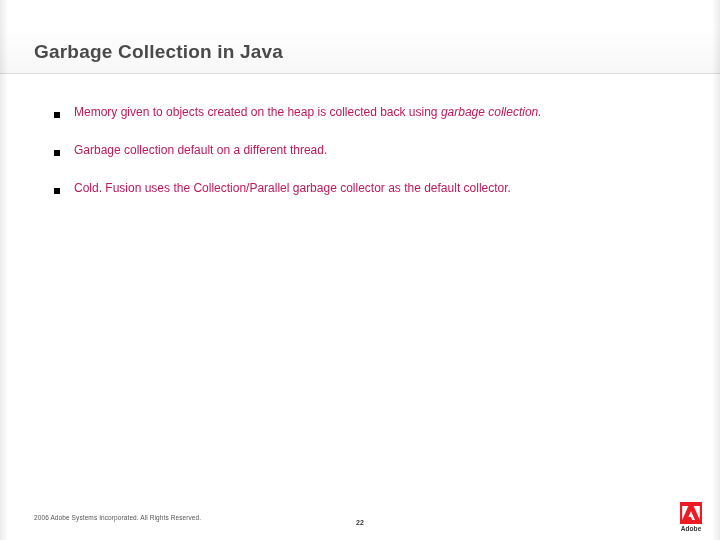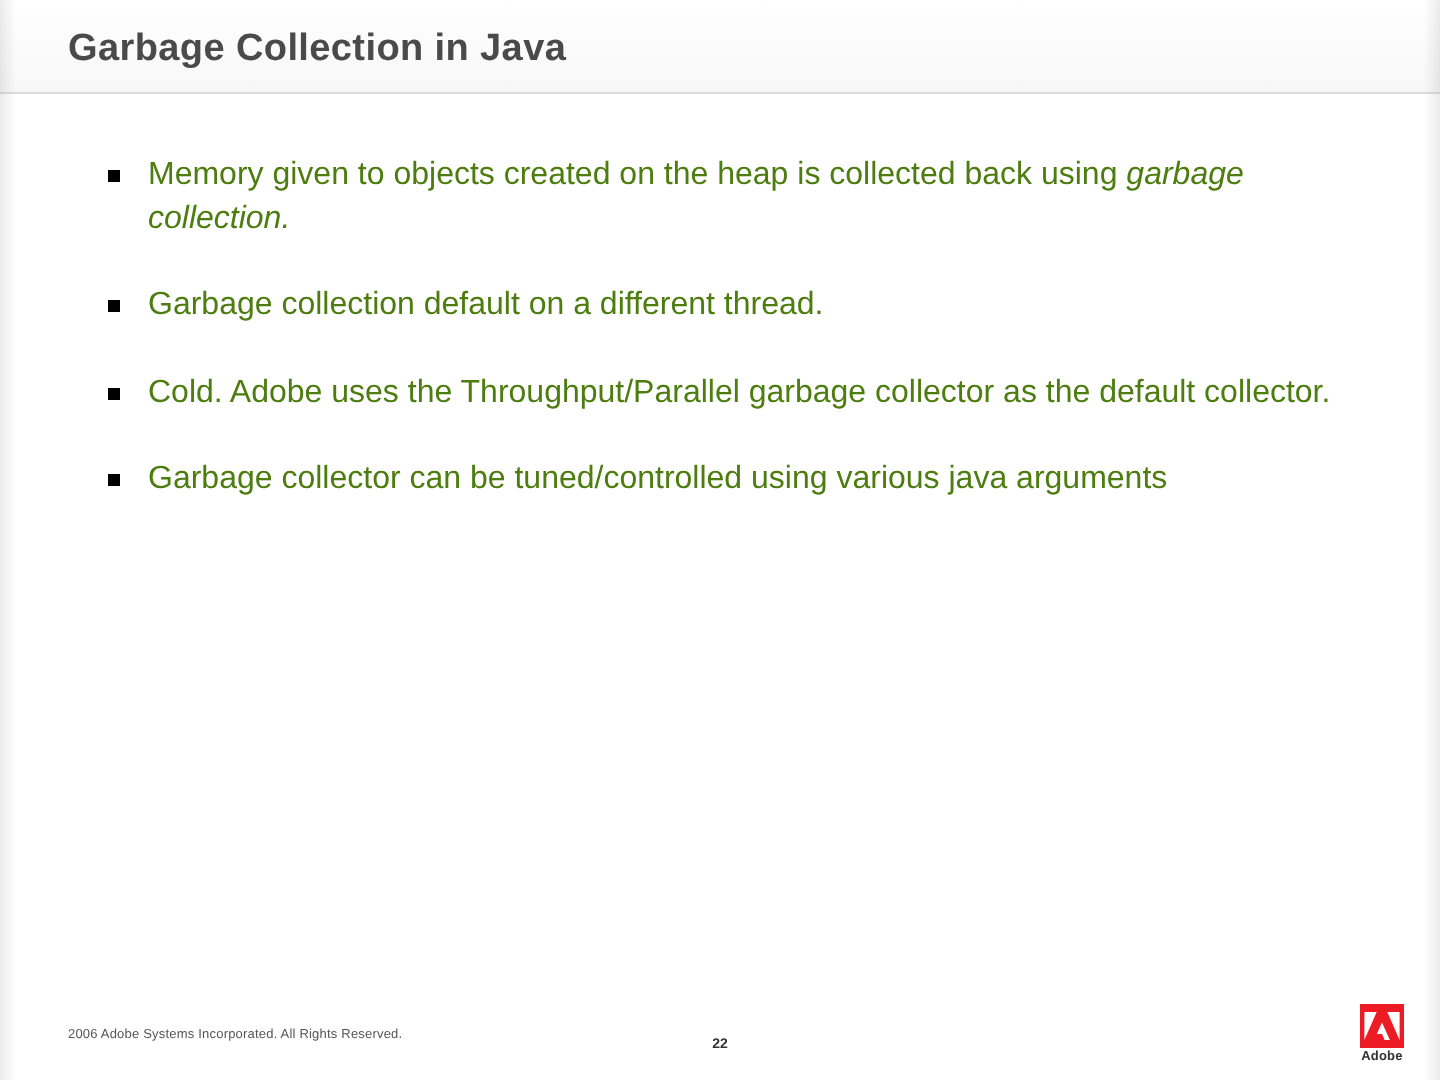--- a/index.html
+++ b/index.html
@@ -7,20 +7,21 @@
   .slide {
     width: 720px; height: 540px;
     background: #ffffff;
     position: relative;
     overflow: hidden;
   }
   .title-bar {
     padding: 14px 0 10px 34px;
     border-bottom: 1px solid #dcdcdc;
     background: linear-gradient(#ffffff, #f7f7f7);
+    margin-top: 27px;
   }
   .title-bar h1 {
     font-size: 19px;
     font-weight: bold;
     color: #4a4a4a;
     letter-spacing: 0.2px;
   }
   .content {
     padding: 30px 34px 0 54px;
   }
@@ -30,23 +31,23 @@
     margin-bottom: 22px;
   }
   .bullet-marker {
     flex: 0 0 auto;
     width: 6px; height: 6px;
     background: #000;
     margin-top: 8px;
     margin-right: 14px;
   }
   .bullet-text {
-    font-size: 16px;
+    font-size: 12px;
     line-height: 1.35;
-    color: #4d7c0f;
+    color: #be185d;
   }
   .bullet-text em { font-style: italic; }
   .footer {
     position: absolute;
     left: 0; right: 0; bottom: 0;
     height: 40px;
     display: flex;
     align-items: center;
     padding: 0 18px 6px 34px;
   }
@@ -115,30 +116,24 @@
       <span class="bullet-marker"></span>
       <span class="bullet-text">
         <span>Garbage collection default on a different thread.</span><em></em><span></span>
       </span>
     </div>
 
 
     <div class="bullet-item">
       <span class="bullet-marker"></span>
       <span class="bullet-text">
-        <span>Cold. Adobe uses the Throughput/Parallel garbage collector as the default collector.</span><em></em><span></span>
+        <span>Cold. Fusion uses the Collection/Parallel garbage collector as the default collector.</span><em></em><span></span>
       </span>
     </div>
 
-    <div class="bullet-item">
-      <span class="bullet-marker"></span>
-      <span class="bullet-text">
-        <span>Garbage collector can be tuned/controlled using various java arguments</span><em></em><span></span>
-      </span>
-    </div>
 
   </div>
 
   <div class="footer">
     <span class="copyright">2006 Adobe Systems Incorporated. All Rights Reserved.</span>
     <span class="page-num">22</span>
     <div class="logo-wrap">
       <span class="adobe-logo">
         <svg width="22" height="22" viewBox="0 0 100 100">
           <rect width="100" height="100" fill="#ed1c24"></rect>

